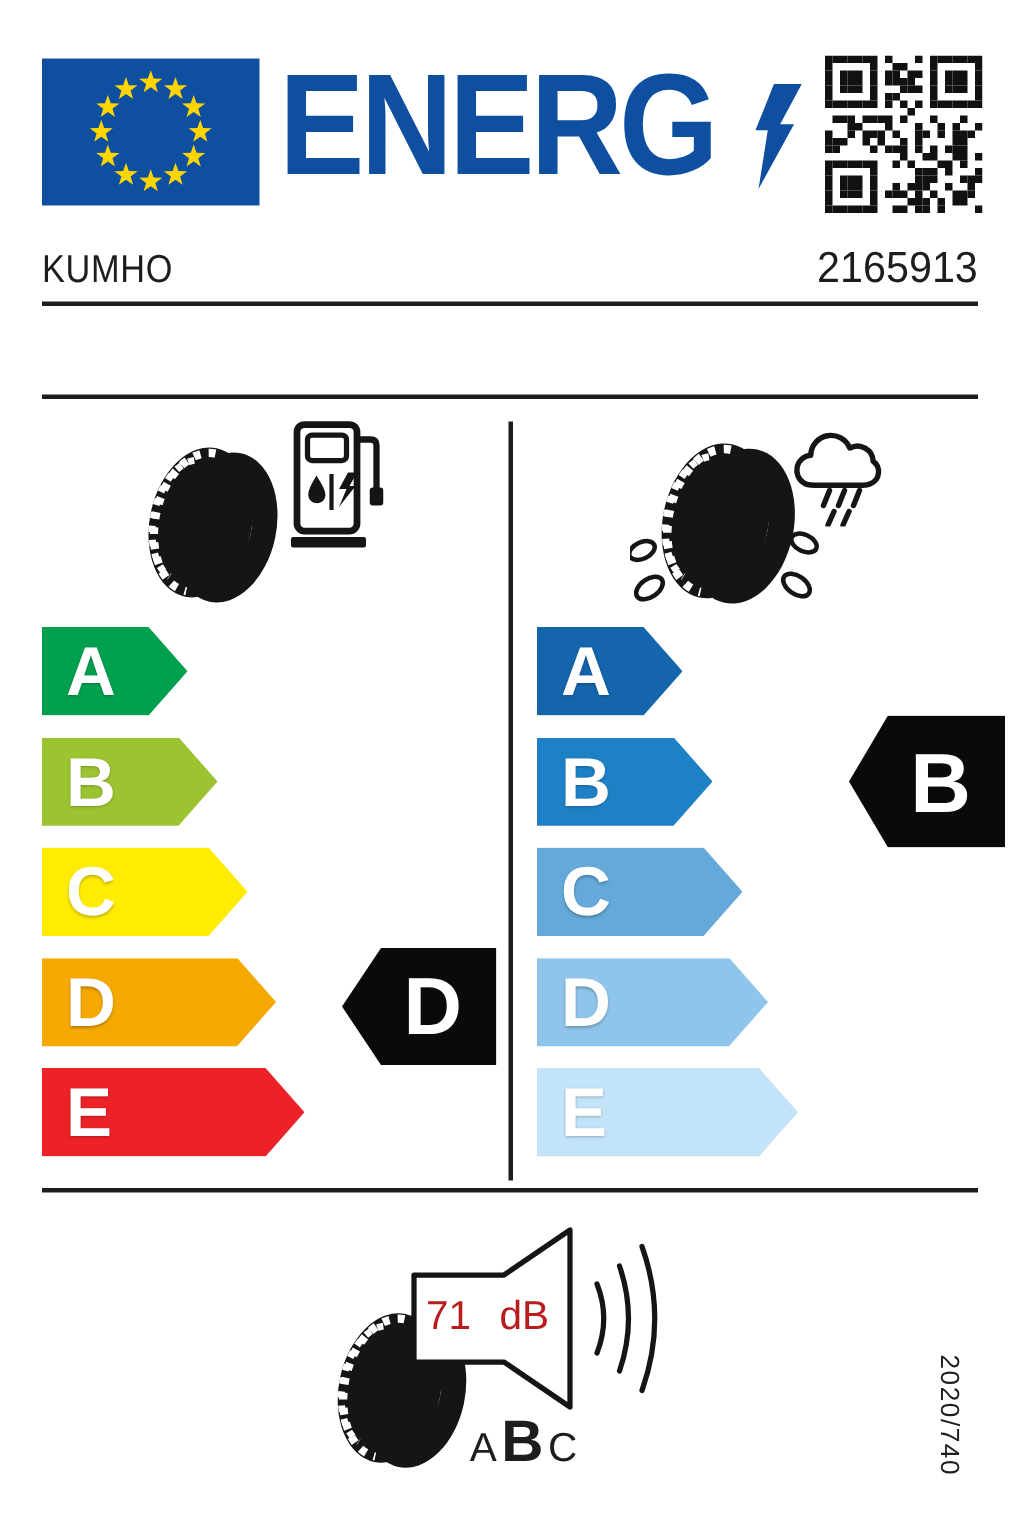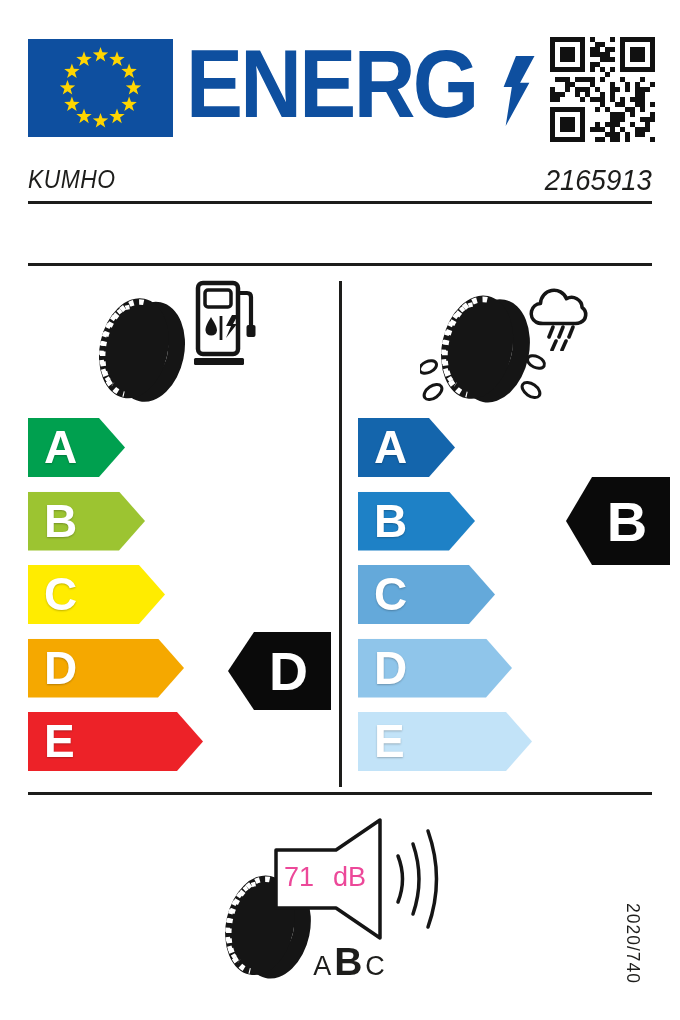--- a/index.html
+++ b/index.html
@@ -9,21 +9,21 @@
   .rule{position:absolute;left:28px;right:28px;height:3px;background:#1d1d1b;}
   
   .flag{left:28px;top:39px;width:145px;height:98px;background:var(--flag-bg,#0E4F9F);}
   .logo{left:186px;top:36px;font-size:96px;font-weight:bold;line-height:1;
         color:var(--logo-blue,#0E4F9F);letter-spacing:-3px;
         transform:scaleX(.89);transform-origin:left top;white-space:nowrap;}
   .bolt{left:497px;top:56px;}
   .qr{left:550px;top:37px;}
   
   .brand-row{left:28px;right:28px;top:164px;height:30px;display:flex;
-             justify-content:space-between;align-items:flex-start;font-style:italic;}
+             justify-content:space-between;align-items:center;}
   .brand{font-size:26px;letter-spacing:.5px;transform:scaleX(.88);transform-origin:left bottom;}
   .type-id{font-size:29px;transform:scaleX(.95);transform-origin:right bottom;}
   .rule1{top:201px;}
   .size-row{left:28px;right:28px;top:212px;height:44px;display:flex;
             justify-content:space-between;align-items:flex-end;}
   .size{font-size:40px;transform:scaleX(.8);transform-origin:left bottom;white-space:nowrap;}
   .tclass{font-size:25px;transform:scaleX(.85);transform-origin:right bottom;padding-bottom:3px;}
   .rule2{top:263px;}
   .divider{left:339px;top:281px;width:3px;height:506px;background:#1d1d1b;}
   
@@ -34,21 +34,21 @@
               padding-left:16px;text-shadow:0 1px 2px rgba(0,0,0,.25);}
   .rating{position:absolute;background:#0a0a0a;color:#fff;font-weight:bold;
           display:flex;align-items:center;justify-content:center;}
   .rating.fuel{left:228px;top:632px;width:85px;height:78px;font-size:54px;
           clip-path:polygon(26px 0,100% 0,100% 100%,26px 100%,0 50%);padding-left:18px;}
   .rating.wet{left:566px;top:477px;width:86px;height:88px;font-size:56px;
           clip-path:polygon(26px 0,100% 0,100% 100%,26px 100%,0 50%);padding-left:18px;}
   .rule3{top:792px;}
   
   .noise-db{left:284px;top:862px;width:82px;display:flex;justify-content:space-between;
-            font-size:27px;color:#ec4899;}
+            font-size:27px;color:#b91c1c;}
   .noise-abc{left:306px;top:942px;width:86px;display:flex;align-items:baseline;
              justify-content:center;gap:3px;line-height:1;}
   .noise-abc span{font-size:27px;}
   .noise-abc span.hl{font-size:39px;font-weight:bold;}
   .reg{left:622px;top:903px;writing-mode:vertical-rl;text-orientation:mixed;
        font-size:17.5px;letter-spacing:1px;color:#1d1d1b;}
   svg{display:block;}
 </style>
 </head>
 <body>

